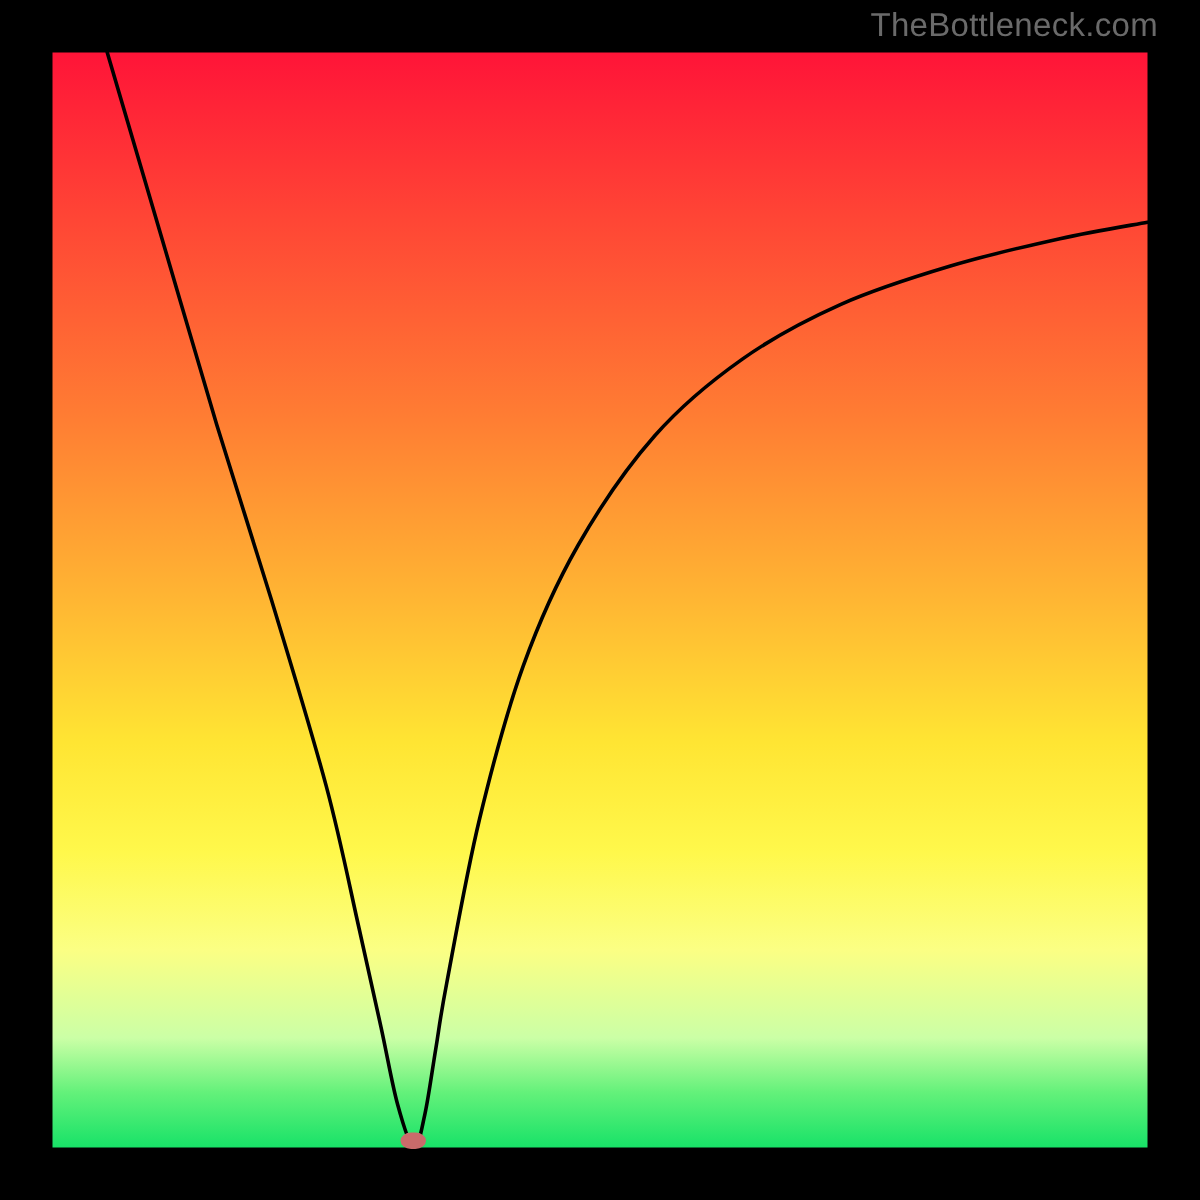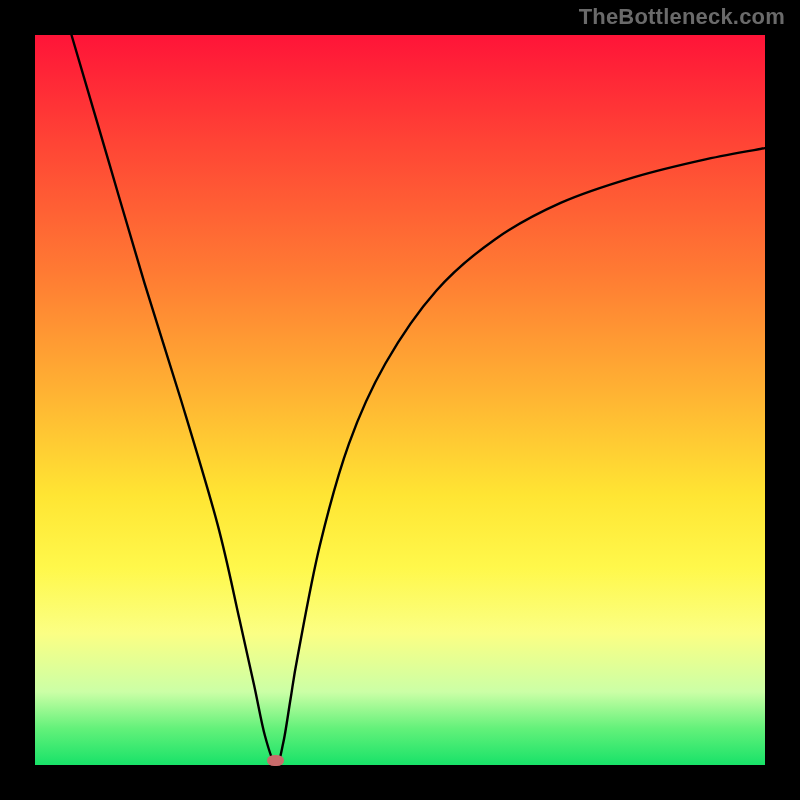--- a/index.html
+++ b/index.html
@@ -35,24 +35,24 @@
       #fff84b 73%,
       #fbff84 82%,
       #cbffa6 90%,
       #63f17a 95%,
       #18e268 100%
     );
   }
   .watermark {
     position: absolute;
     top: 4px;
-    right: 15px;
+    right: 28px;
     font-family: Arial, Helvetica, sans-serif;
     font-size: 22px;
-    font-weight: 700;
+    font-weight: 400;
     color: #6a6a6a;
     letter-spacing: 0.2px;
     user-select: none;
     text-align: center;
   }
   svg.curve {
     position: absolute;
     left: 0;
     top: 0;
     width: 730px;

